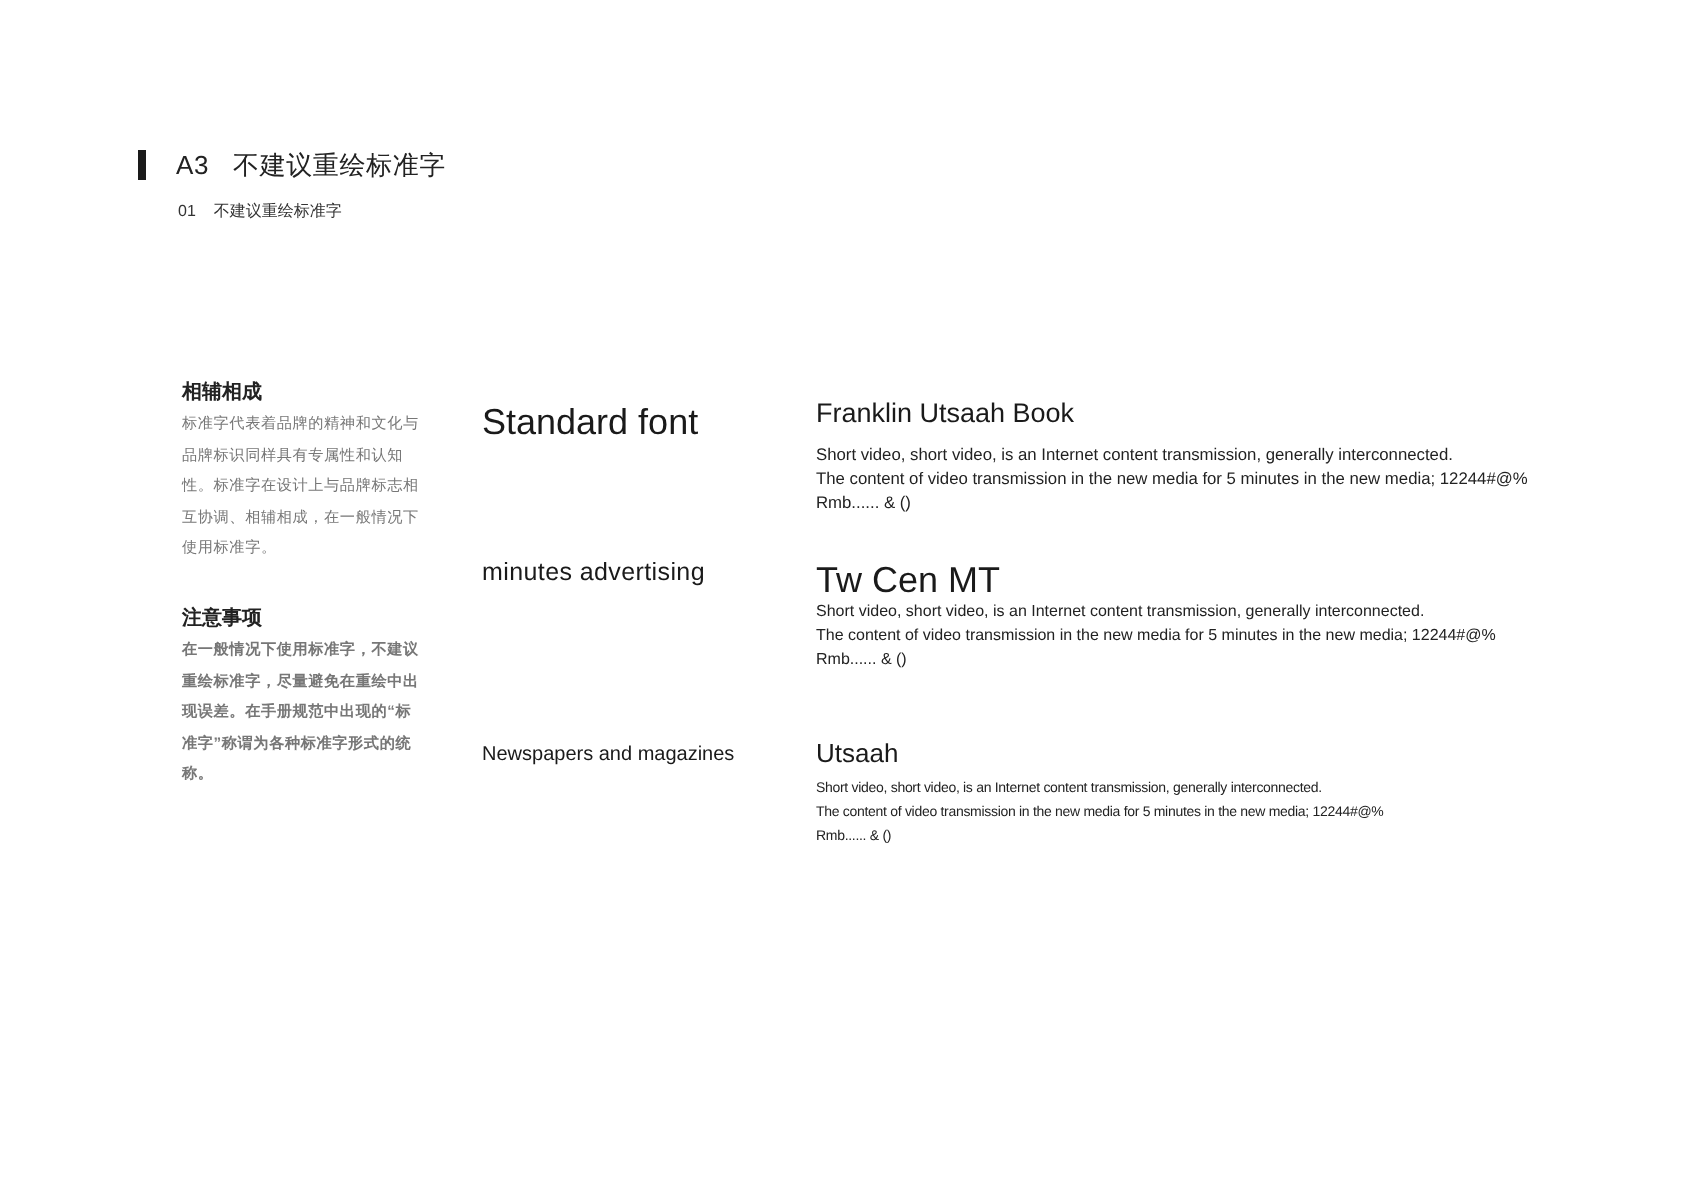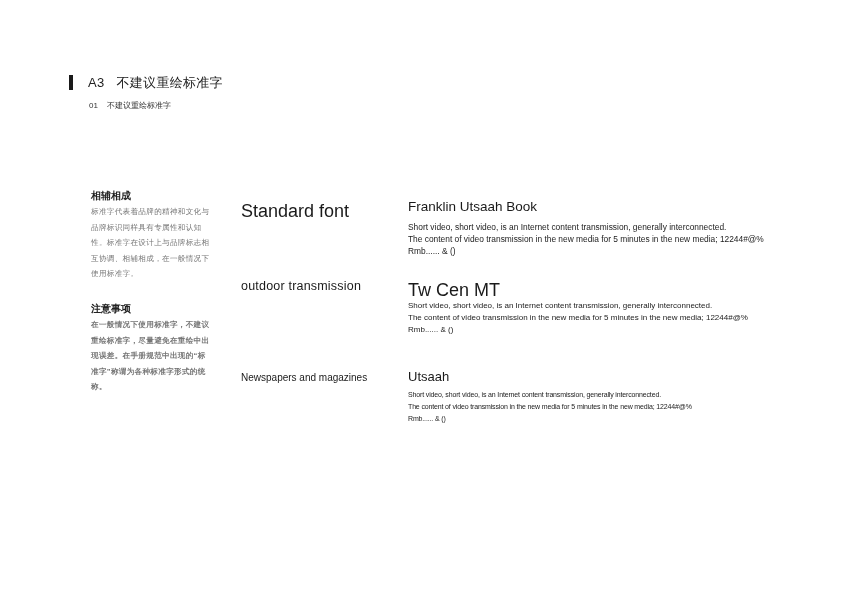--- a/index.html
+++ b/index.html
@@ -40,21 +40,21 @@
 <div class="abs side-text" style="top:317px;font-weight:bold;">在一般情况下使用标准字，不建议重绘标准字，尽量避免在重绘中出现误差。在手册规范中出现的“标准字”称谓为各种标准字形式的统称。</div>
 
 <div class="abs cat" style="top:201px; font-size:18px;">Standard font</div>
 <div class="abs font-name" style="top:199px; font-size:13.5px;">Franklin Utsaah Book</div>
 <div class="abs sample" style="top:221px; font-size:8.4px;">
   <div>Short video, short video, is an Internet content transmission, generally interconnected.</div>
   <div>The content of video transmission in the new media for 5 minutes in the new media; 12244#@%</div>
   <div>Rmb...... &amp; ()</div>
 </div>
 
-<div class="abs cat" style="top:279px; font-size:12.5px; letter-spacing:0.2px;">outdoor transmission</div>
+<div class="abs cat" style="top:279px; font-size:12.5px; letter-spacing:0.2px;">minutes advertising</div>
 <div class="abs font-name" style="top:280px; font-size:18px;">Tw Cen MT</div>
 <div class="abs sample" style="top:300px; font-size:8px;">
   <div>Short video, short video, is an Internet content transmission, generally interconnected.</div>
   <div>The content of video transmission in the new media for 5 minutes in the new media; 12244#@%</div>
   <div>Rmb...... &amp; ()</div>
 </div>
 
 <div class="abs cat" style="top:372px; font-size:10px;">Newspapers and magazines</div>
 <div class="abs font-name" style="top:369px; font-size:13px;">Utsaah</div>
 <div class="abs sample" style="top:389px; font-size:7px; letter-spacing:-0.15px;">

